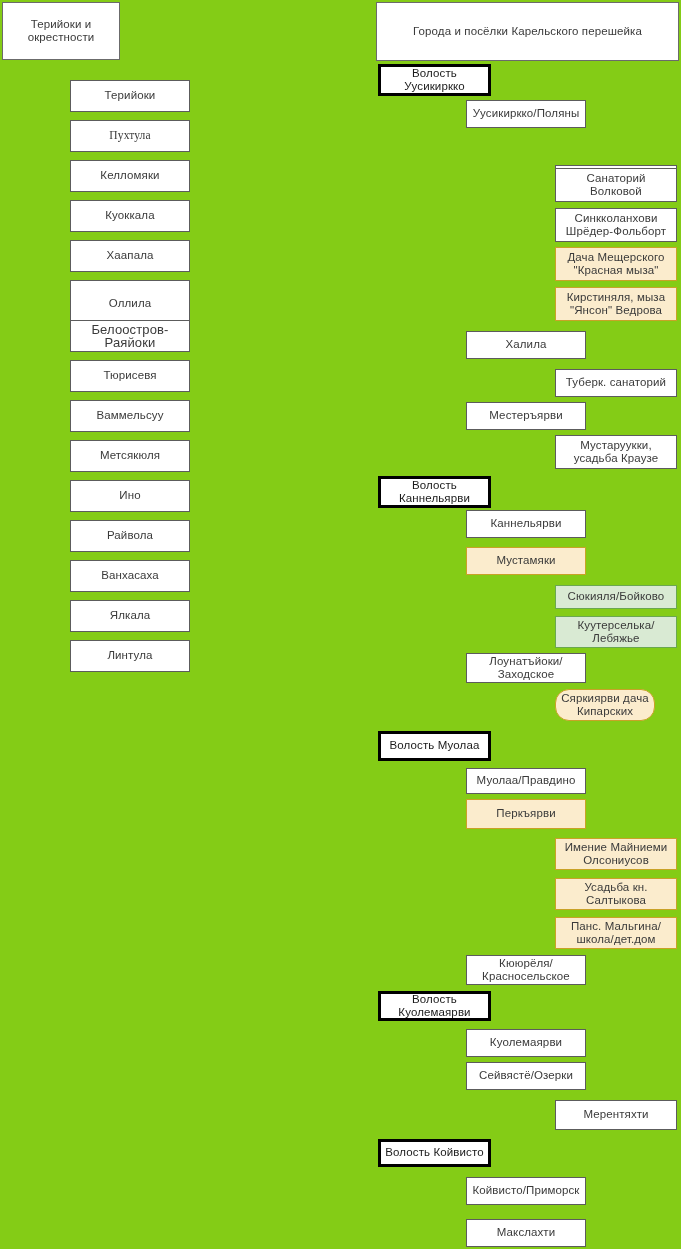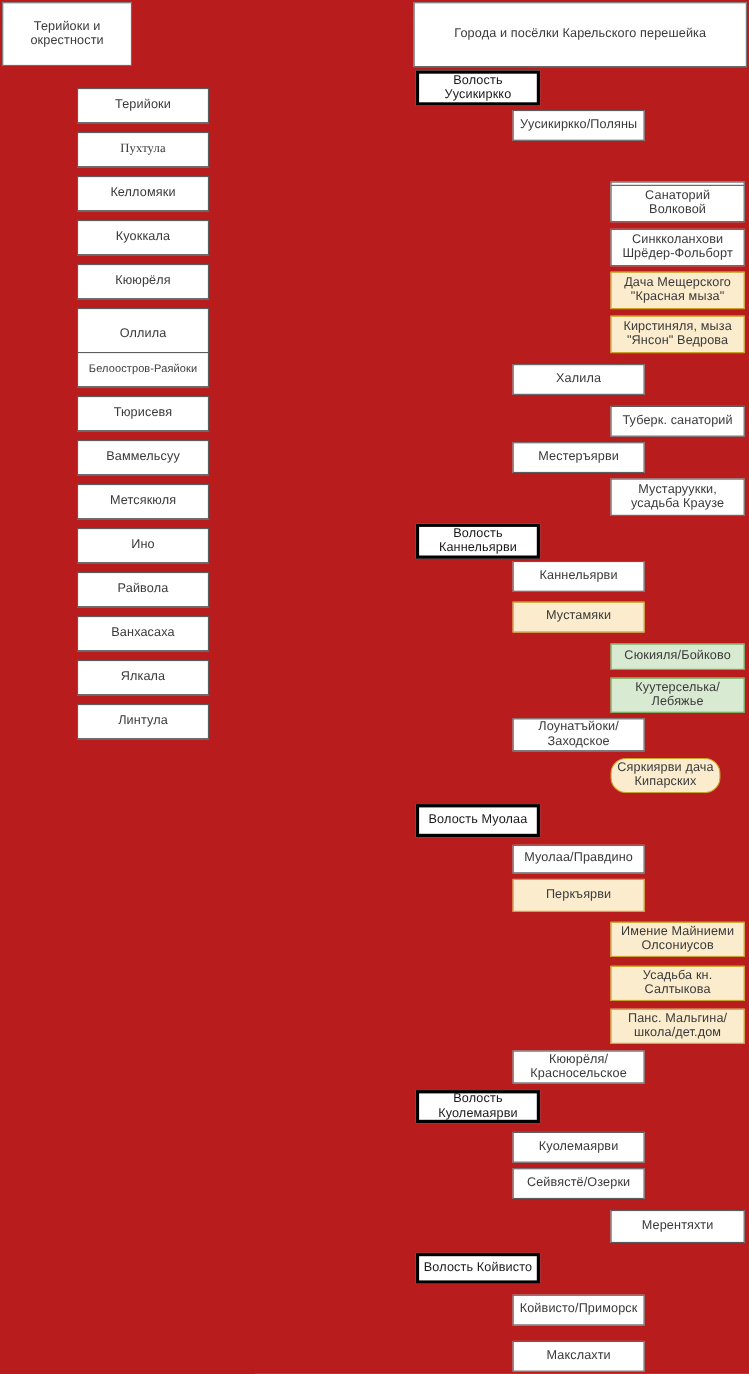--- a/index.html
+++ b/index.html
@@ -10,21 +10,21 @@
   }
   body {
     font-family: "Liberation Sans", sans-serif;
     color: #2b2b2b;
     -webkit-font-smoothing: antialiased;
   }
   #canvas {
     position: relative;
     width: 681px;
     height: 1249px;
-    background: #b91c1c;
+    background: #84cc16;
     overflow: hidden;
   }
   .node {
     position: absolute;
     box-sizing: border-box;
     display: flex;
     align-items: center;
     justify-content: center;
     text-align: center;
     font-size: 11.5px;
@@ -65,23 +65,23 @@
 <div id="canvas">
 
   <div class="node root" id="left-header" style="left: 2px; top: 2px; width: 118px; height: 58px;">Терийоки и
 окрестности</div>
 
   <div id="left-items">
       <div class="node" style="left: 70px; top: 80px; width: 120px; height: 32px;">Терийоки</div>
       <div class="node" style="left: 70px; top: 120px; width: 120px; height: 32px; font-family: Liberation Serif, serif;">Пухтула</div>
       <div class="node" style="left: 70px; top: 160px; width: 120px; height: 32px;">Келломяки</div>
       <div class="node" style="left: 70px; top: 200px; width: 120px; height: 32px;">Куоккала</div>
-      <div class="node" style="left: 70px; top: 240px; width: 120px; height: 32px;">Кююрёля</div>
+      <div class="node" style="left: 70px; top: 240px; width: 120px; height: 32px;">Хаапала</div>
       <div class="node" style="left: 70px; top: 280px; width: 120px; height: 48px;">Оллила</div>
-      <div class="node" style="left: 70px; top: 320px; width: 120px; height: 32px; font-size: 10px;">Белоостров-Раяйоки</div>
+      <div class="node" style="left: 70px; top: 320px; width: 120px; height: 32px; font-size: 13px;">Белоостров-Раяйоки</div>
       <div class="node" style="left: 70px; top: 360px; width: 120px; height: 32px;">Тюрисевя</div>
       <div class="node" style="left: 70px; top: 400px; width: 120px; height: 32px;">Ваммельсуу</div>
       <div class="node" style="left: 70px; top: 440px; width: 120px; height: 32px;">Метсякюля</div>
       <div class="node" style="left: 70px; top: 480px; width: 120px; height: 32px;">Ино</div>
       <div class="node" style="left: 70px; top: 520px; width: 120px; height: 32px;">Райвола</div>
       <div class="node" style="left: 70px; top: 560px; width: 120px; height: 32px;">Ванхасаха</div>
       <div class="node" style="left: 70px; top: 600px; width: 120px; height: 32px;">Ялкала</div>
       <div class="node" style="left: 70px; top: 640px; width: 120px; height: 32px;">Линтула</div>
     </div>
 

